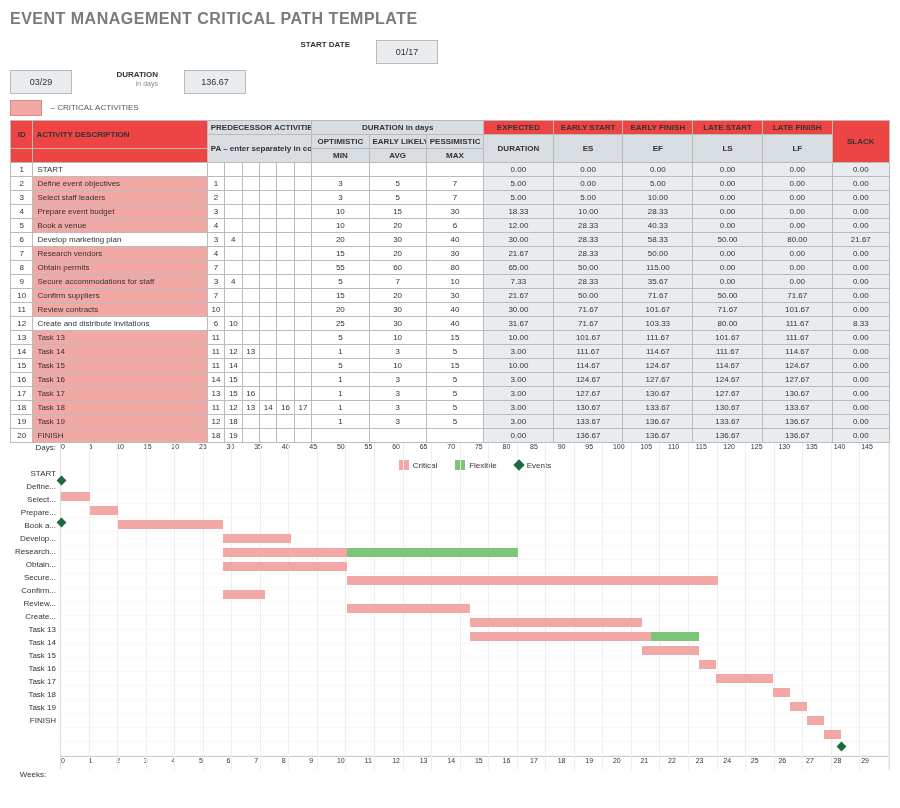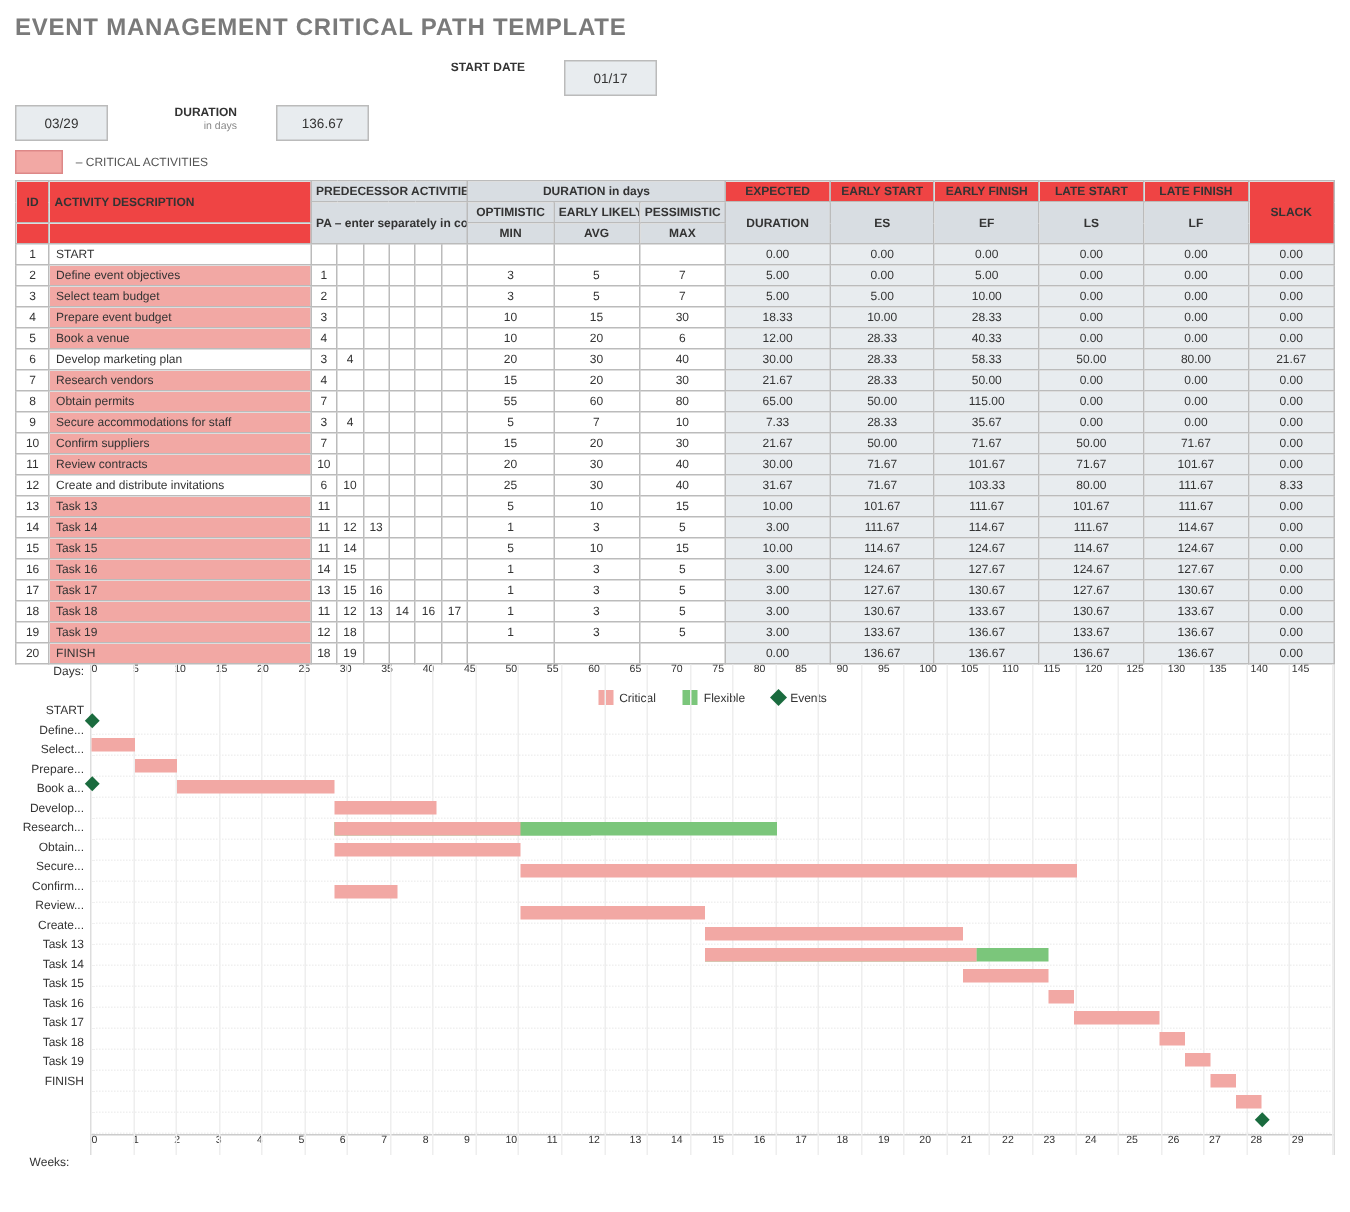--- a/index.html
+++ b/index.html
@@ -155,21 +155,21 @@
         <td>7</td>
         <td class="calc">5.00</td>
         <td class="calc">0.00</td>
         <td class="calc">5.00</td>
         <td class="calc">0.00</td>
         <td class="calc">0.00</td>
         <td class="calc">0.00</td>
       </tr>
       <tr>
         <td>3</td>
-        <td class="desc crit">Select team budget</td>
+        <td class="desc crit">Select staff leaders</td>
         <td class="pa">2</td>
         <td class="pa"></td>
         <td class="pa"></td>
         <td class="pa"></td>
         <td class="pa"></td>
         <td class="pa"></td>
         <td>3</td>
         <td>5</td>
         <td>7</td>
         <td class="calc">5.00</td>

